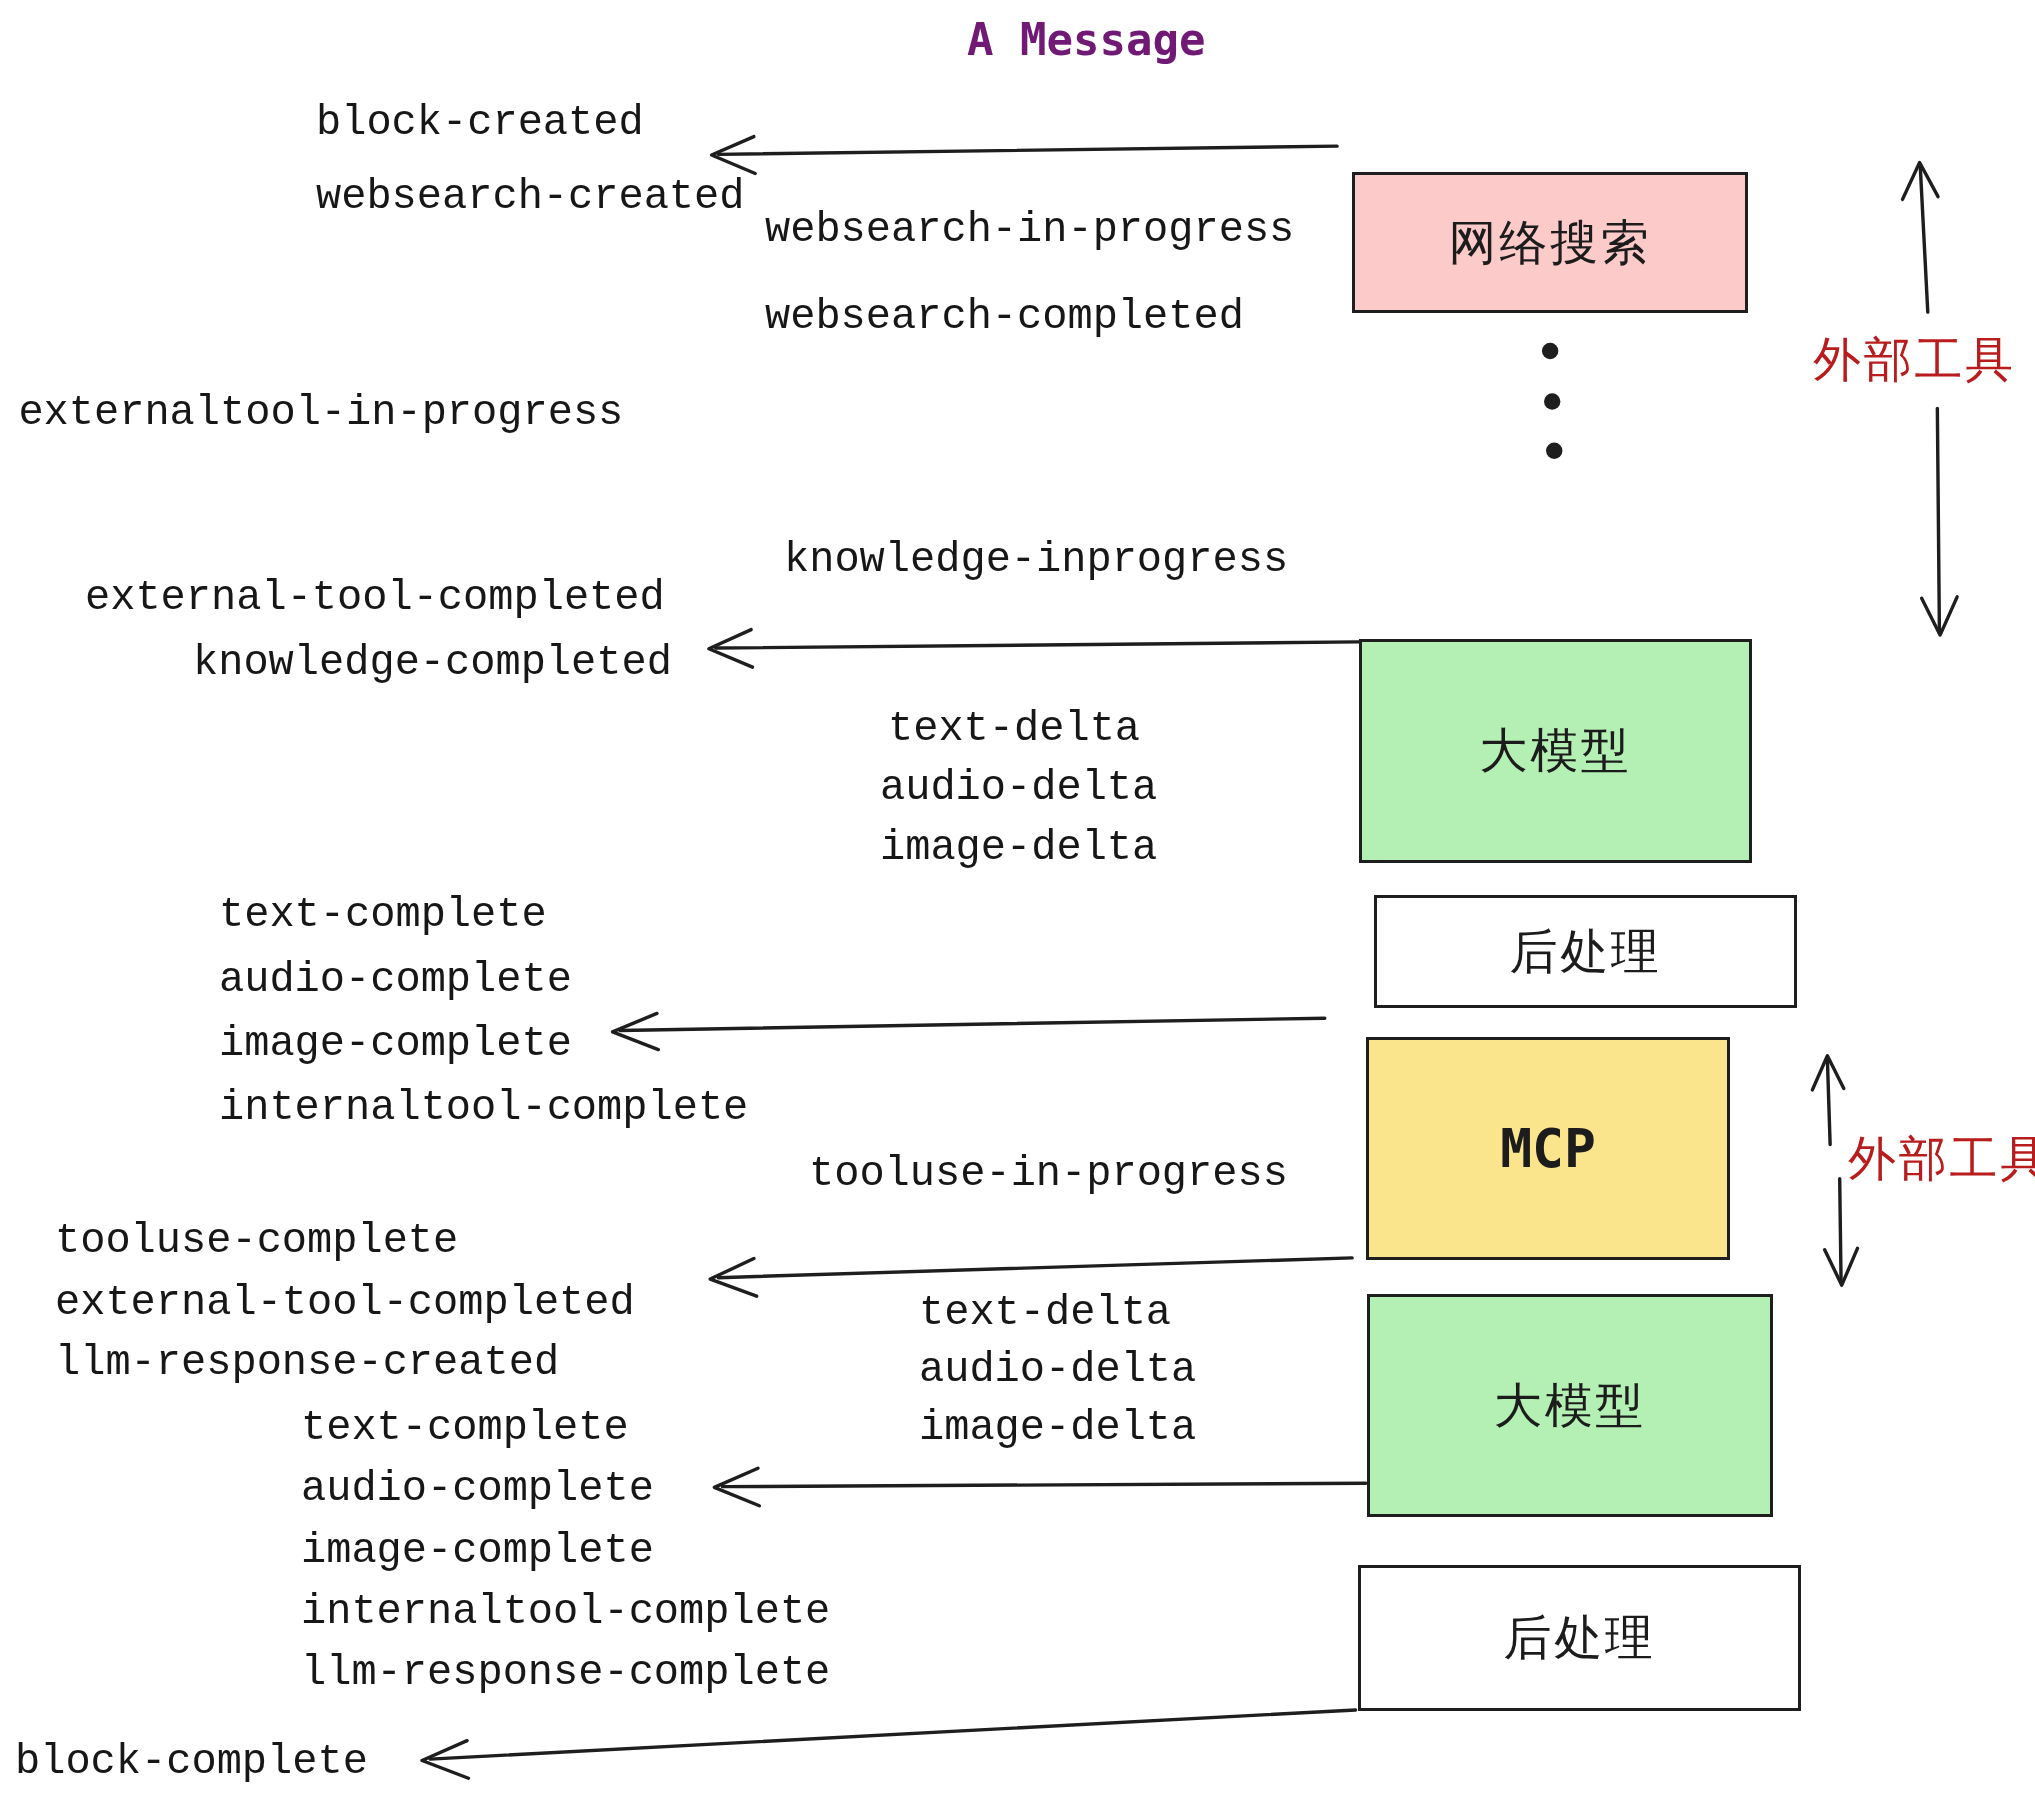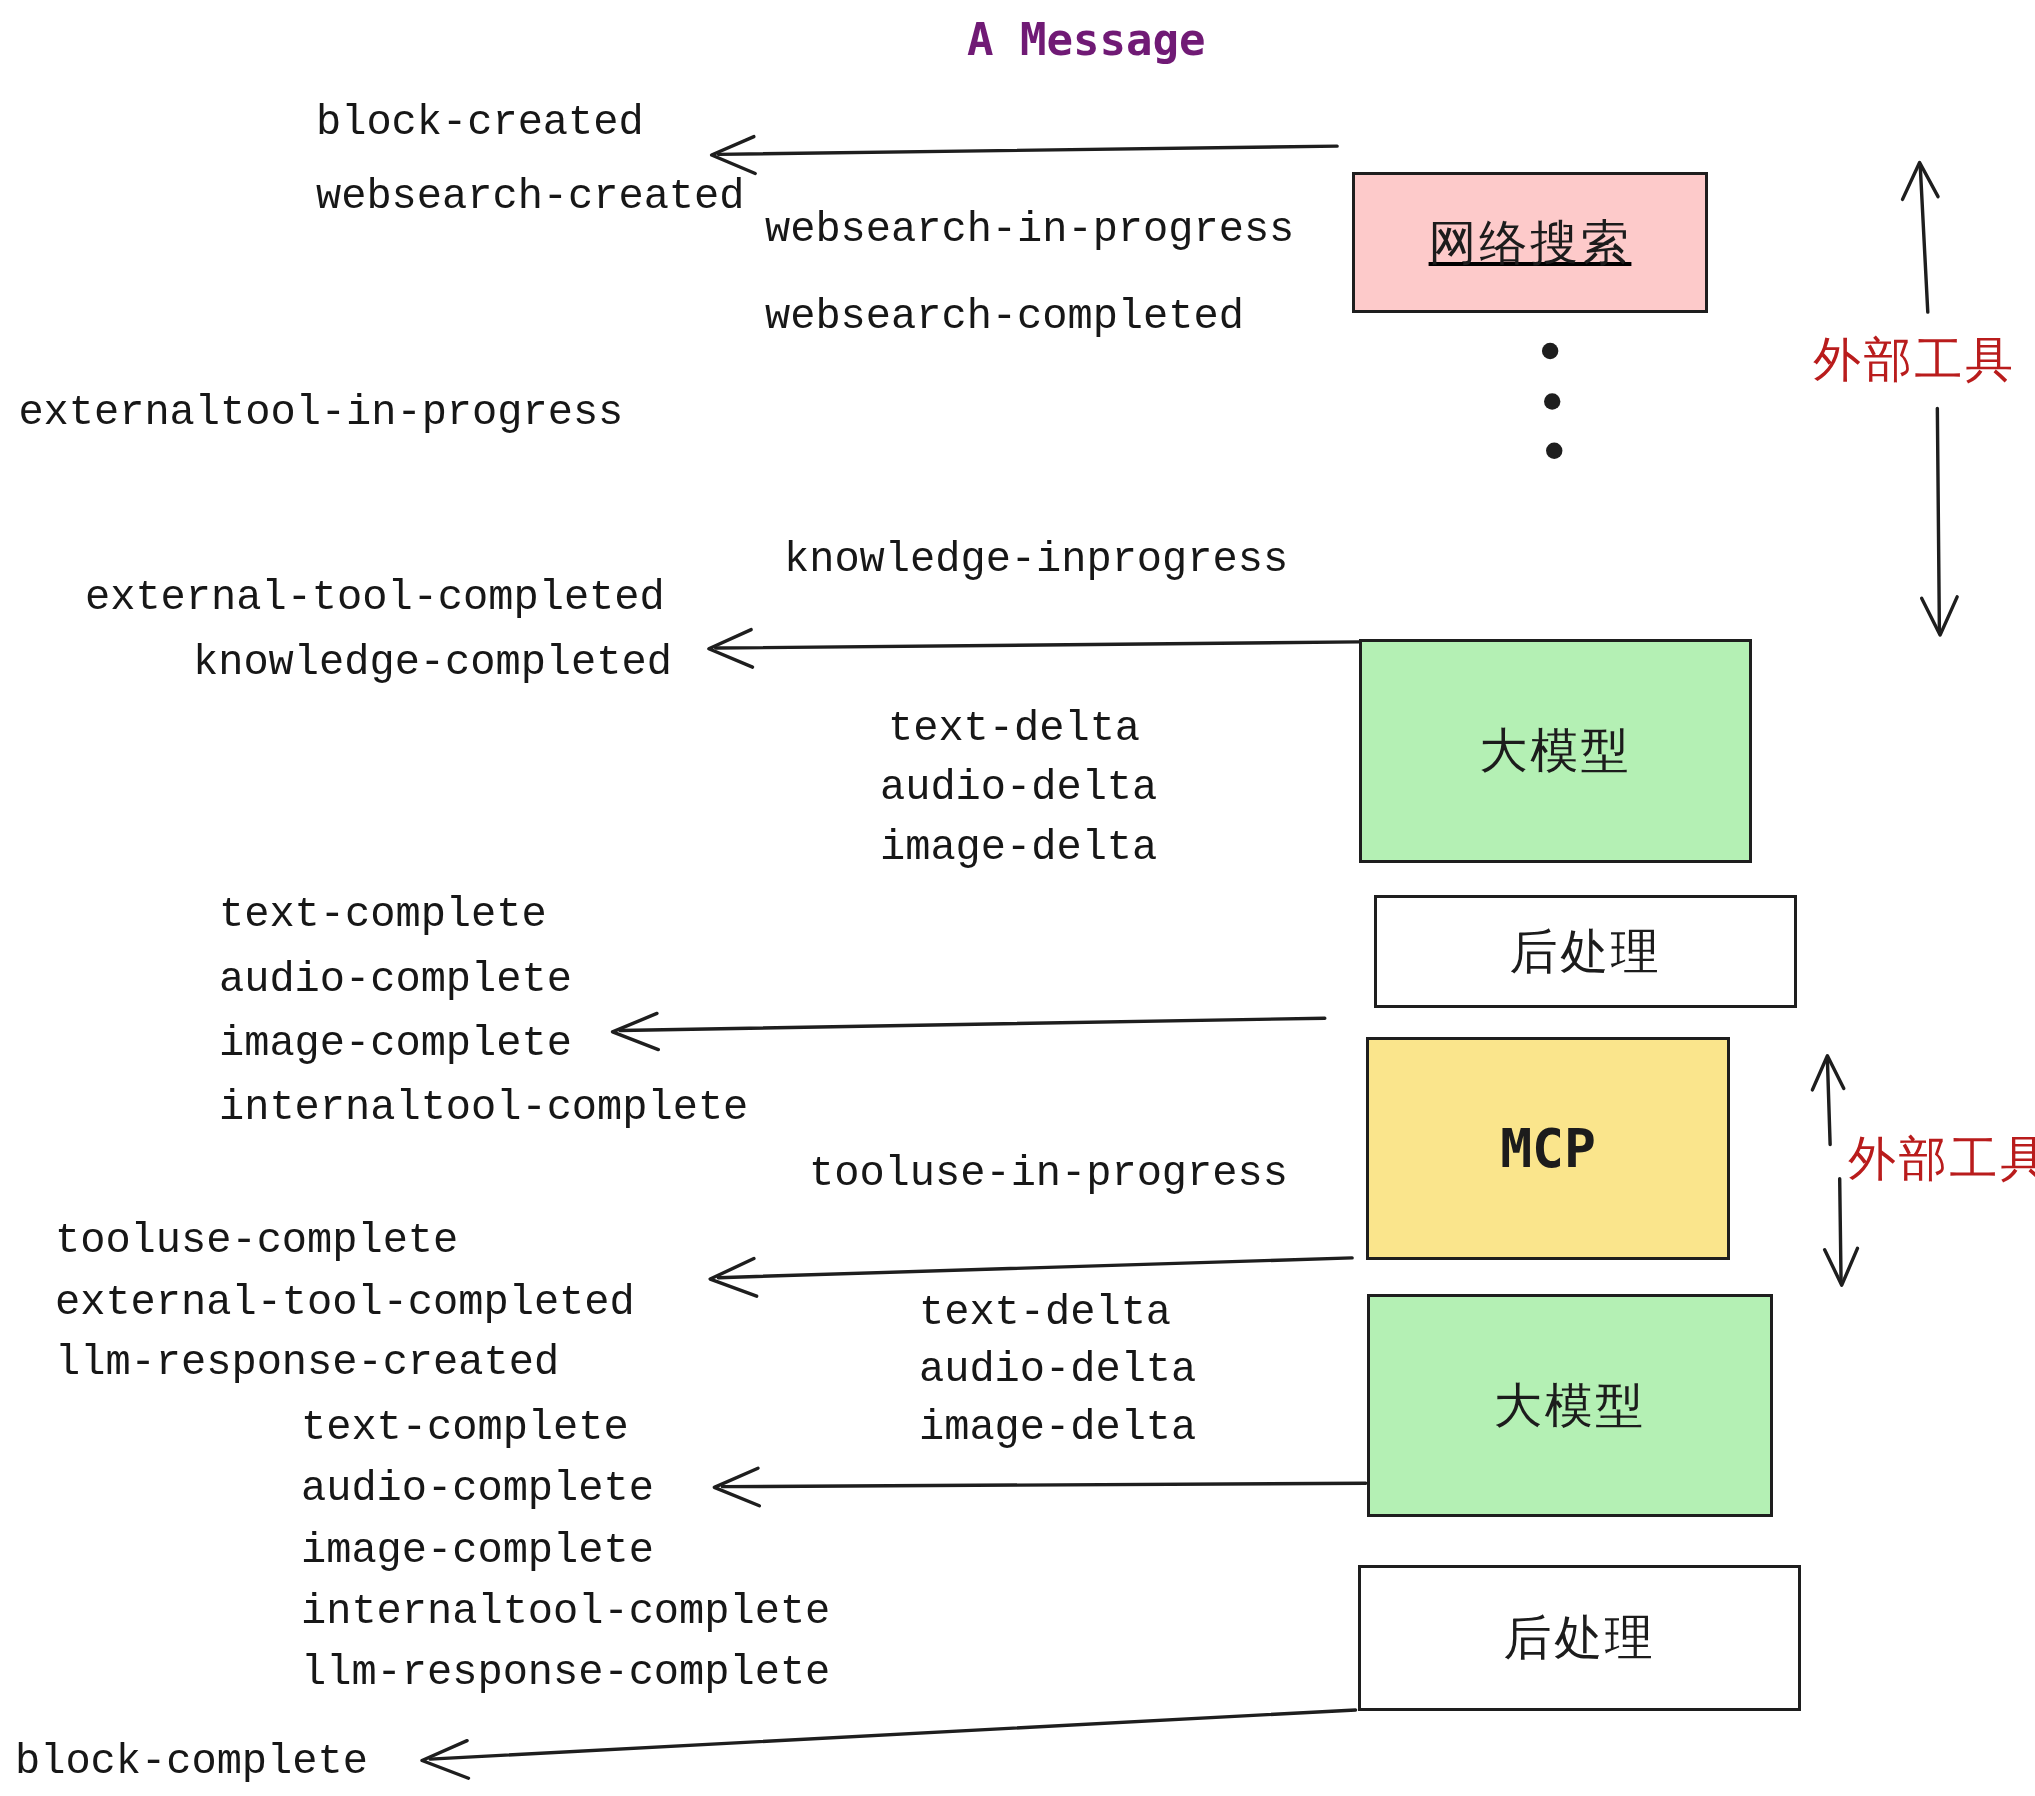--- a/index.html
+++ b/index.html
@@ -101,21 +101,21 @@
   <span class="evt" style="left:919px;top:1291px">text-delta</span>
   <span class="evt" style="left:919px;top:1348px">audio-delta</span>
   <span class="evt" style="left:919px;top:1406px">image-delta</span>
   <span class="evt" style="left:301px;top:1406px">text-complete</span>
   <span class="evt" style="left:301px;top:1467px">audio-complete</span>
   <span class="evt" style="left:301px;top:1529px">image-complete</span>
   <span class="evt" style="left:301px;top:1590px">internaltool-complete</span>
   <span class="evt" style="left:301px;top:1651px">llm-response-complete</span>
   <span class="evt" style="left:15px;top:1740px">block-complete</span>
 
-  <div class="box" style="left: 1352px; top: 172px; width: 356px; height: 141px; background: rgb(253, 202, 202); text-decoration: underline;">
+  <div class="box" style="left: 1352px; top: 172px; width: 396px; height: 141px; background: rgb(253, 202, 202);">
     <span class="box-label">网络搜索</span>
   </div>
 
 
   <div class="box" style="left: 1359px; top: 639px; width: 393px; height: 224px; background: rgb(180, 240, 180);">
     <span class="box-label">大模型</span>
   </div>
 
   <div class="box" style="left: 1374px; top: 895px; width: 423px; height: 113px; background: rgb(255, 255, 255);">
     <span class="box-label">后处理</span>

